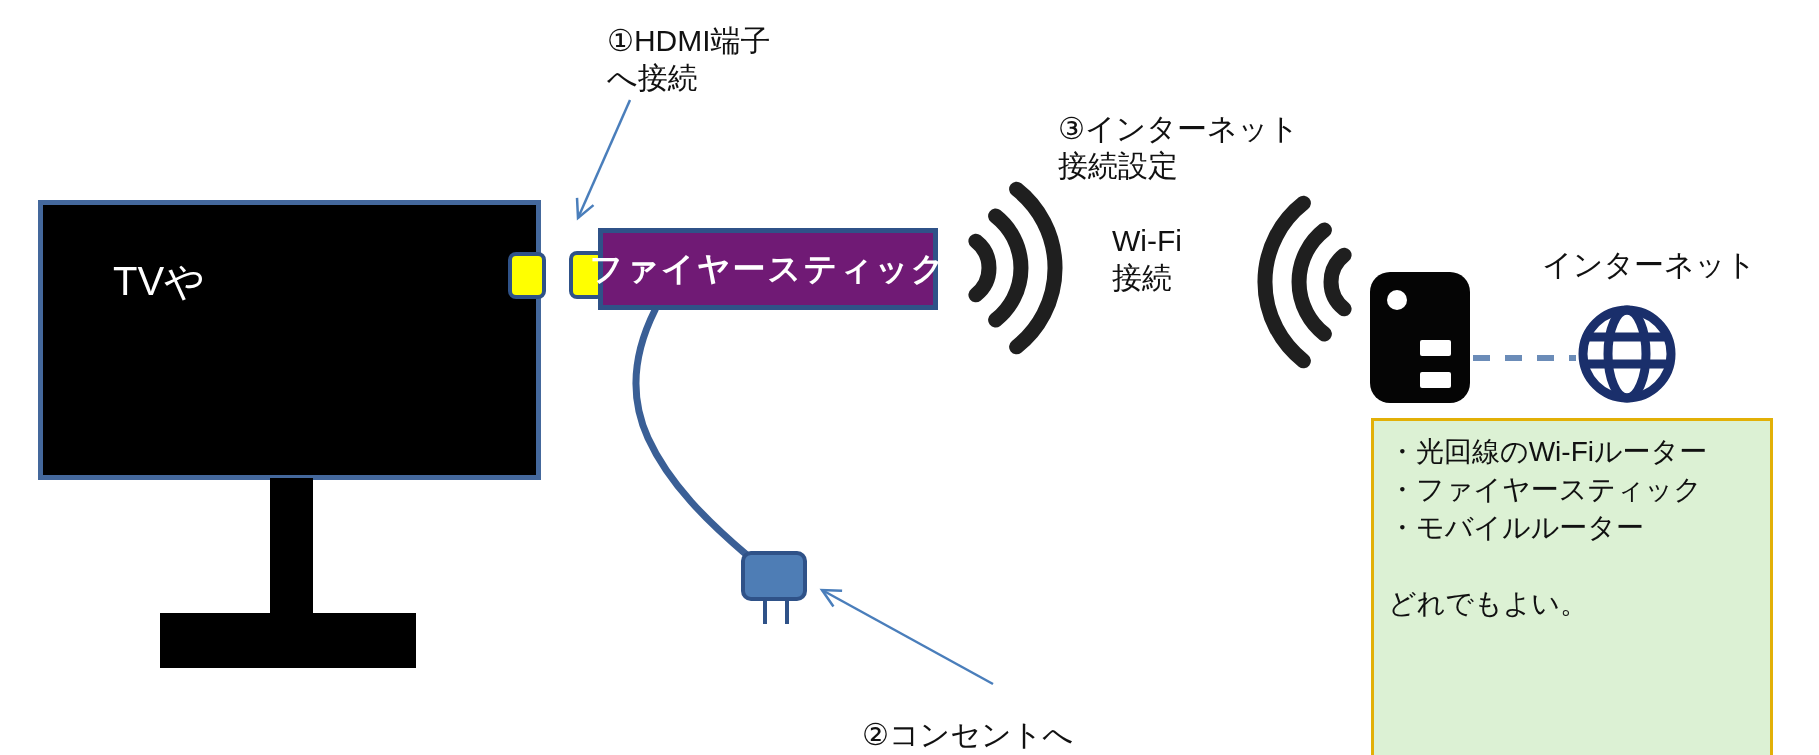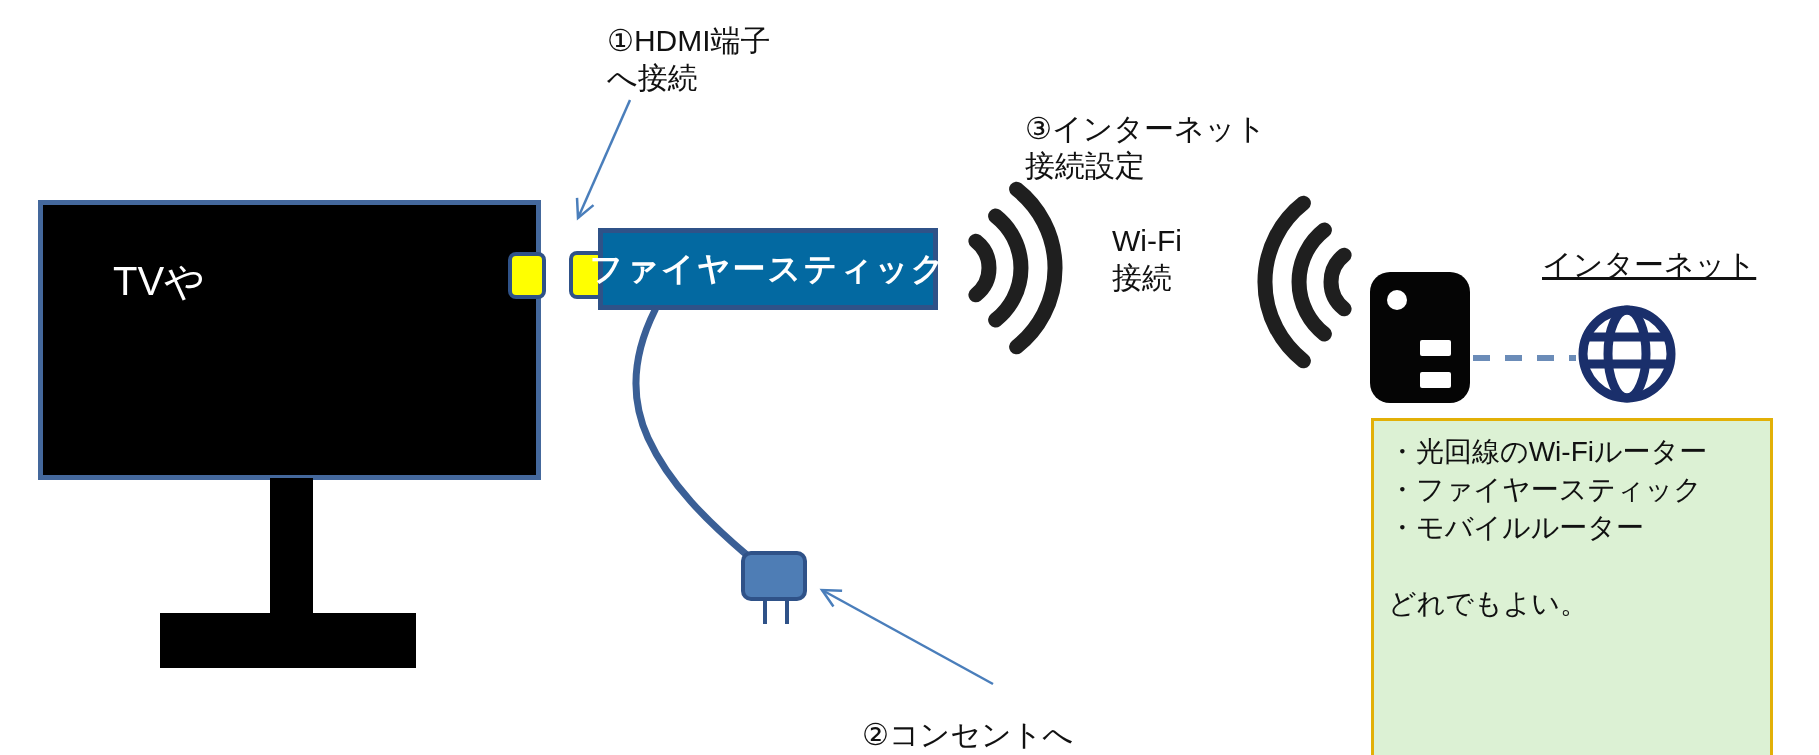--- a/index.html
+++ b/index.html
@@ -14,21 +14,21 @@
   .tv-text{left:70px;top:40px;color:#ffffff;font-size:40px;line-height:72px;white-space:nowrap;}
   .tv-neck{left:270px;top:478px;width:43px;height:137px;background:#000000;}
   .tv-base{left:160px;top:613px;width:256px;height:55px;background:#000000;}
 
   
   .hdmi{background:#FFFF00;border:4px solid #2F5288;box-sizing:border-box;border-radius:8px;}
   .hdmi-port{left:508px;top:252px;width:38px;height:47px;}
   .hdmi-plug{left:569px;top:251px;width:36px;height:48px;}
 
   
-  .stick{left:598px;top:228px;width:340px;height:82px;background:#0369a1;
+  .stick{left:598px;top:228px;width:340px;height:82px;background:#701a75;
          border:5px solid #2F5288;box-sizing:border-box;
          display:flex;align-items:center;justify-content:center;}
   .stick-label{color:#ffffff;font-size:33px;font-weight:bold;letter-spacing:2px;white-space:nowrap;}
 
   
   .plug{left:741px;top:551px;width:66px;height:50px;background:#4E7DB5;
         border:4px solid #2F5288;box-sizing:border-box;border-radius:10px;}
 
   
   .router{left:1370px;top:272px;width:100px;height:131px;background:#050505;border-radius:20px;}
@@ -39,23 +39,23 @@
 
   
   .note{left:1371px;top:418px;width:402px;height:357px;background:#DCF1D4;
         border:3px solid #E2B007;box-sizing:border-box;padding:12px 0 0 14px;}
   .note-line{font-size:28px;line-height:38px;height:38px;color:#111111;white-space:nowrap;}
 
   
   .callout{color:#111111;font-size:30px;line-height:37px;white-space:nowrap;}
   .lbl-step1{left:590px;top:22px;margin-left:17px;}
   .lbl-step2{left:862px;top:692px;margin-top:24px;}
-  .lbl-step3{left:1025px;top:110px;}
+  .lbl-step3{left:1058px;top:110px;}
   .lbl-wifi{left:1112px;top:222px;}
-  .lbl-internet{left:1542px;top:246px;text-decoration:underline;}
+  .lbl-internet{left:1542px;top:246px;}
 
   svg.overlay{position:absolute;left:0;top:0;}
 </style>
 </head>
 <body>
 
 <div id="canvas">
 
   <svg class="overlay" width="1819" height="755" viewBox="0 0 1819 755">
     <defs>

